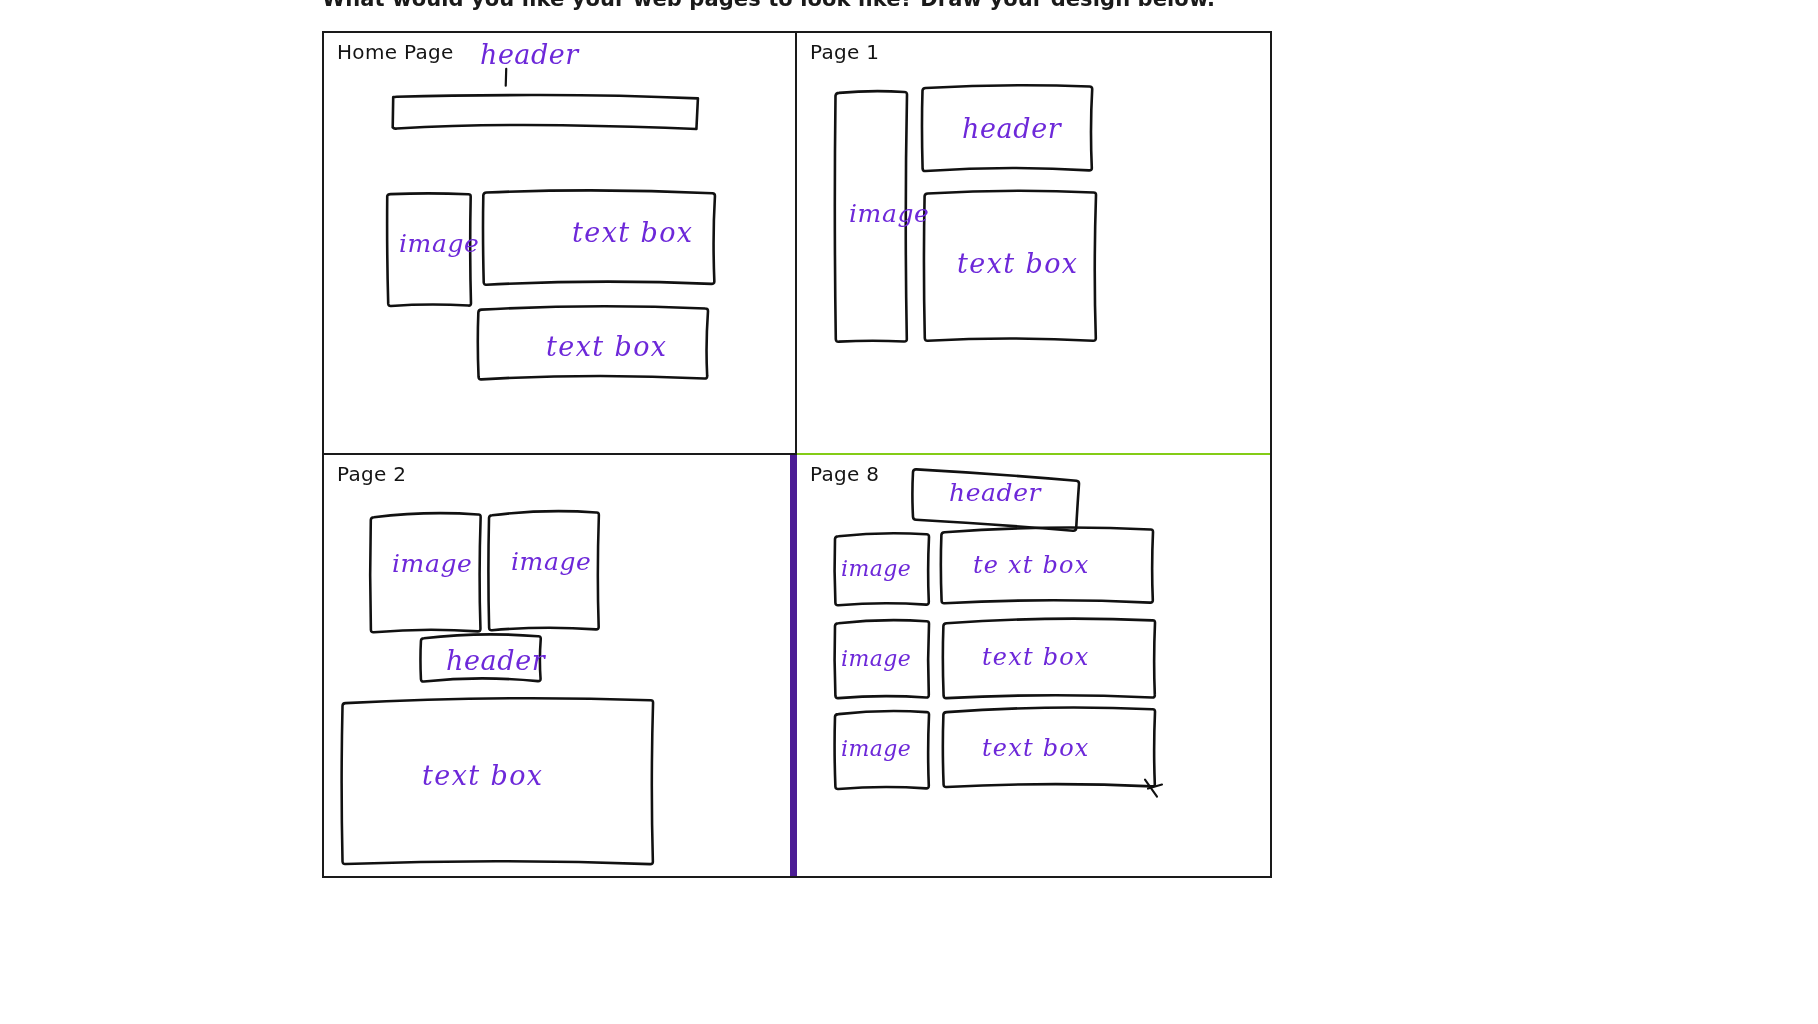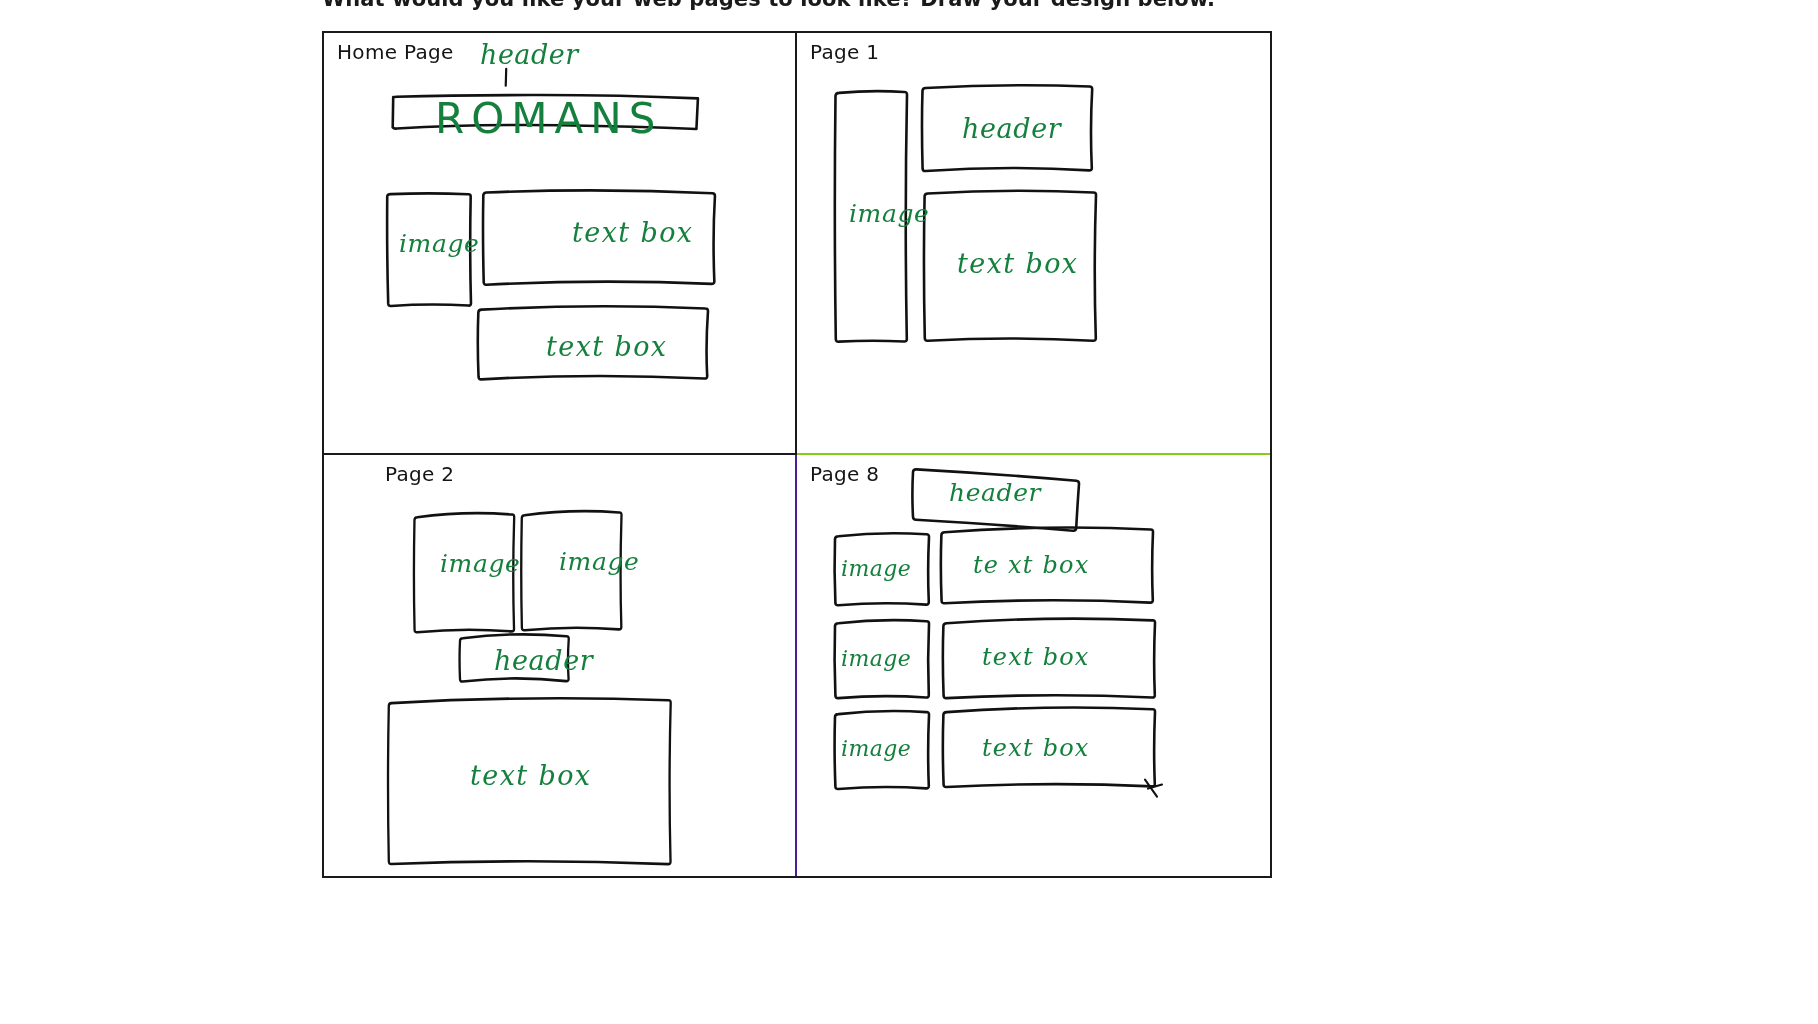--- a/index.html
+++ b/index.html
@@ -47,21 +47,21 @@
     grid-template-rows: 1fr 1fr;
   }
   .quadrant {
     position: relative;
     box-sizing: border-box;
     overflow: hidden;
     padding-left: 36px;
   }
   .quadrant.q-home   { border-right: 2px solid #1a1a1a; border-bottom: 2px solid #1a1a1a; }
   .quadrant.q-page1  { border-bottom: 2px solid #84cc16; }
-  .quadrant.q-page2  { border-right: 2px solid #4c1d95; margin-left: 48px; }
+  .quadrant.q-page2  { border-right: 7px solid #4c1d95; }
   .quadrant.q-page3  { }
 
   .quadrant-label {
     position: absolute;
     left: 13px;
     top: 7px;
     font-family: "DejaVu Sans", sans-serif;
     font-size: 20px;
     font-weight: 400;
     letter-spacing: 0.3px;
@@ -88,21 +88,21 @@
     stroke-width: 2.1;
   }
   .sketch-layer .stroke.pointer {
     stroke-width: 2.2;
   }
 
   
   .hand {
     position: absolute;
     font-family: "DejaVu Sans", sans-serif;
-    color: #15803d;
+    color: #6d28d9;
     white-space: nowrap;
     font-weight: 400;
   }
   .hand-script {
     font-style: italic;
     font-family: "DejaVu Serif", serif;
     font-weight: 400;
   }
   .lbl-image {
     font-size: 25px;
@@ -165,21 +165,20 @@
                Q235 95.5 235 92.9 Q233.2 48 235.6 7 Q235.7 4.4 233 4.2
                Q120 -1.2 6.2 3.4 Q3.3 3.5 3 6 Z" transform="translate(157,157)"></path>
 
       <path class="stroke" d="M3 9 Q1.8 40 3.2 74 Q3.4 76.8 6.2 76.4 Q118 70 230 75.6
                Q233 75.7 232.8 73 Q231.2 42 233.6 8 Q233.8 5.2 231 5.2
                Q118 0.2 6.2 6.3 Q3.2 6.5 3 9 Z" transform="translate(152,272)"></path>
     </svg>
 
     <div class="hand hand-script lbl-annot" style="left:156px; top:6px;">header</div>
 
-    <div class="hand lbl-romans" style="left:111px; top:61px;">ROMANS</div>
 
     <div class="hand hand-script lbl-image" style="left:75px; top:196px;">image</div>
 
     <div class="hand hand-script lbl-text" style="left:248px; top:184px;">text box</div>
 
     <div class="hand hand-script lbl-text" style="left:222px; top:298px;">text box</div>
   </div>
 
   <div class="quadrant q-page1">
     <div class="quadrant-label">Page 1</div>

